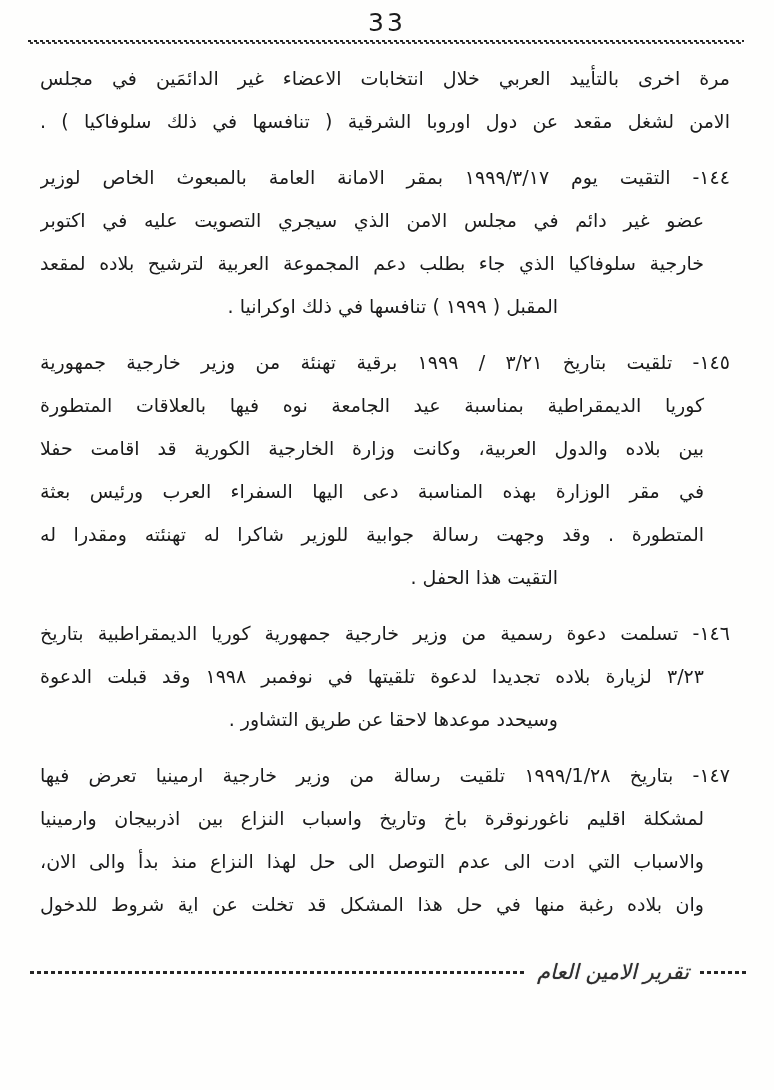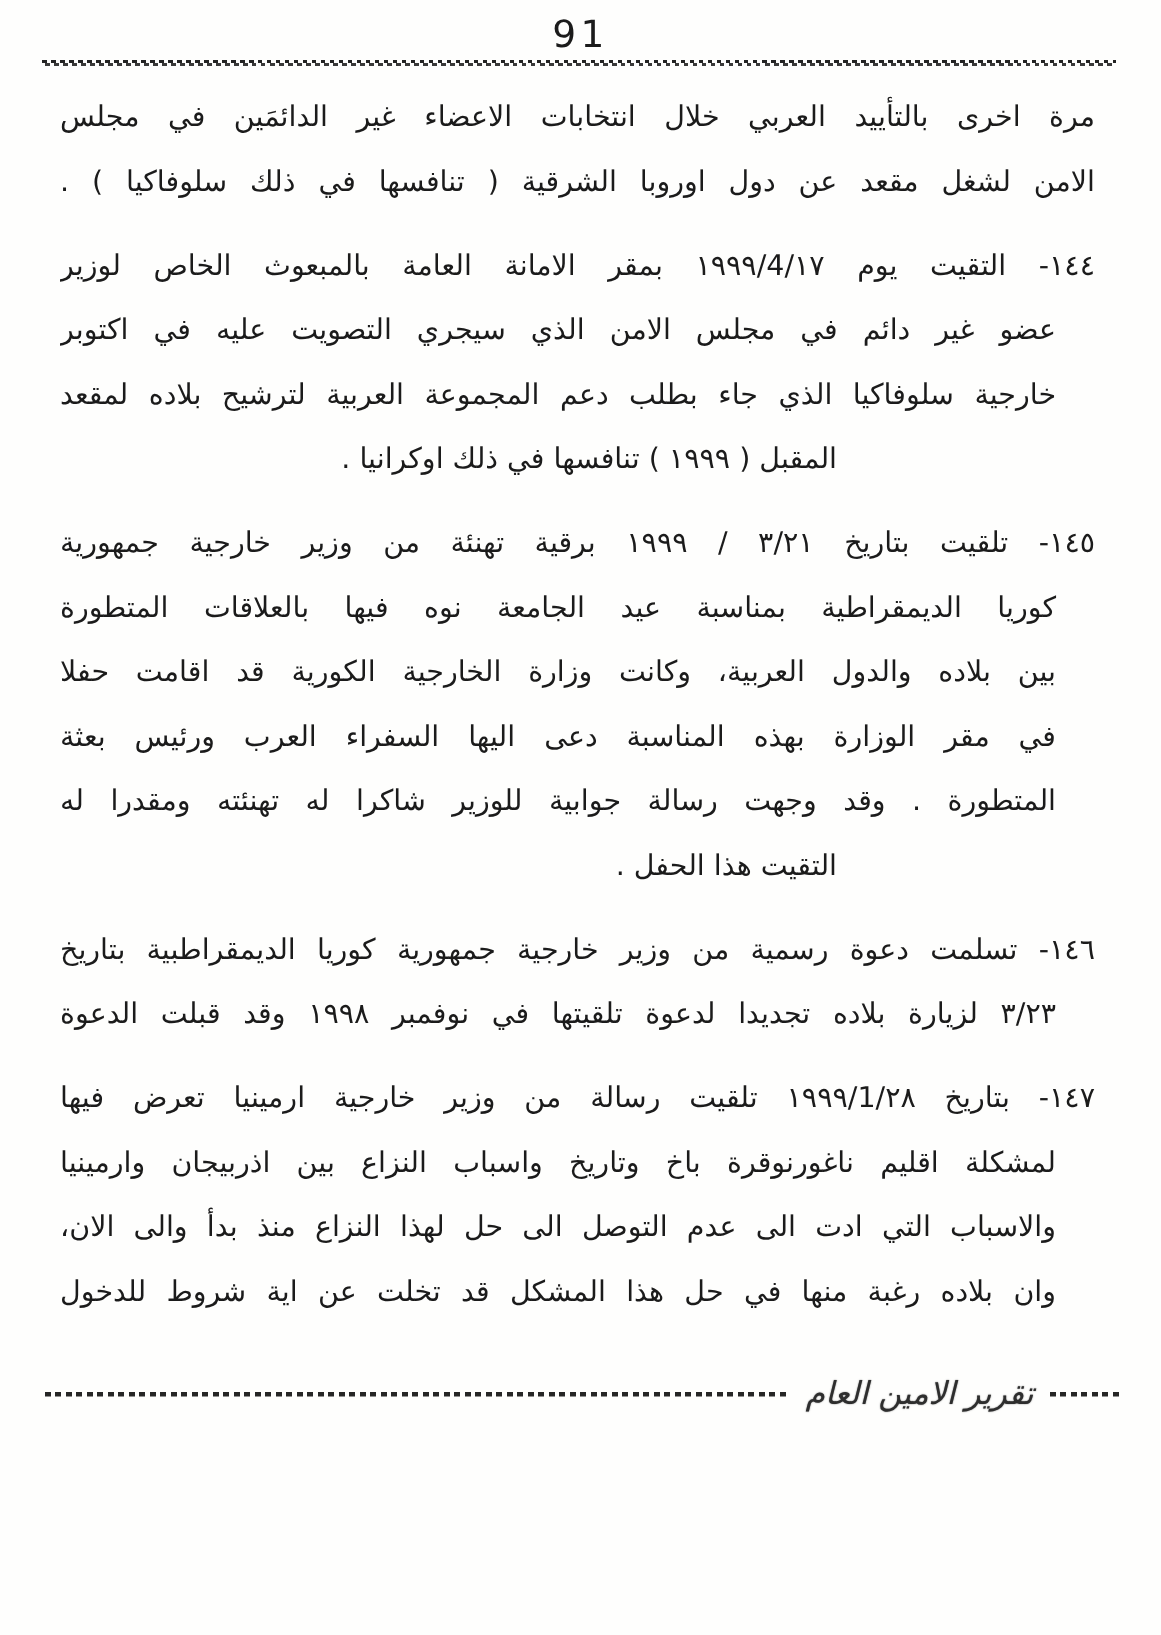--- a/index.html
+++ b/index.html
@@ -75,46 +75,47 @@
     letter-spacing: 0.5px;
     color: #2e2e2e;
     text-shadow: 0 0 1px #6a6a6a;
   }
 </style>
 </head>
 <body>
 
 <div class="page">
 
-  <div class="page-number">91</div>
+  <div class="page-number">33</div>
 
   <div class="rule"></div>
 
   <div class="content">
       <div class="paragraph">
         <div class="line full">مرة اخرى بالتأييد العربي خلال انتخابات الاعضاء غير الدائمَين في مجلس</div>
         <div class="line full">الامن لشغل مقعد عن دول اوروبا الشرقية ( تنافسها في ذلك سلوفاكيا ) .</div>
       </div>
       <div class="paragraph">
-        <div class="line full">١٤٤- التقيت يوم ١٩٩٩/4/١٧ بمقر الامانة العامة بالمبعوث الخاص لوزير</div>
+        <div class="line full">١٤٤- التقيت يوم ١٩٩٩/٣/١٧ بمقر الامانة العامة بالمبعوث الخاص لوزير</div>
         <div class="line body">عضو غير دائم في مجلس الامن الذي سيجري التصويت عليه في اكتوبر</div>
         <div class="line body">خارجية سلوفاكيا الذي جاء بطلب دعم المجموعة العربية لترشيح بلاده لمقعد</div>
         <div class="line last">المقبل ( ١٩٩٩ ) تنافسها في ذلك اوكرانيا .</div>
       </div>
       <div class="paragraph">
         <div class="line full">١٤٥- تلقيت بتاريخ ٣/٢١ / ١٩٩٩ برقية تهنئة من وزير خارجية جمهورية</div>
         <div class="line body">كوريا الديمقراطية بمناسبة عيد الجامعة نوه فيها بالعلاقات المتطورة</div>
         <div class="line body">بين بلاده والدول العربية، وكانت وزارة الخارجية الكورية قد اقامت حفلا</div>
         <div class="line body">في مقر الوزارة بهذه المناسبة دعى اليها السفراء العرب ورئيس بعثة</div>
         <div class="line body">المتطورة . وقد وجهت رسالة جوابية للوزير شاكرا له تهنئته ومقدرا له</div>
         <div class="line last">التقيت هذا الحفل .</div>
       </div>
       <div class="paragraph">
         <div class="line full">١٤٦- تسلمت دعوة رسمية من وزير خارجية جمهورية كوريا الديمقراطبية بتاريخ</div>
         <div class="line body">٣/٢٣ لزيارة بلاده تجديدا لدعوة تلقيتها في نوفمبر ١٩٩٨ وقد قبلت الدعوة</div>
+        <div class="line last">وسيحدد موعدها لاحقا عن طريق التشاور .</div>
       </div>
       <div class="paragraph">
         <div class="line full">١٤٧- بتاريخ ١٩٩٩/1/٢٨ تلقيت رسالة من وزير خارجية ارمينيا تعرض فيها</div>
         <div class="line body">لمشكلة اقليم ناغورنوقرة باخ وتاريخ واسباب النزاع بين اذربيجان وارمينيا</div>
         <div class="line body">والاسباب التي ادت الى عدم التوصل الى حل لهذا النزاع منذ بدأ والى الان،</div>
         <div class="line body">وان بلاده رغبة منها في حل هذا المشكل قد تخلت عن اية شروط للدخول</div>
       </div>
     </div>
 
   <div class="footer">

